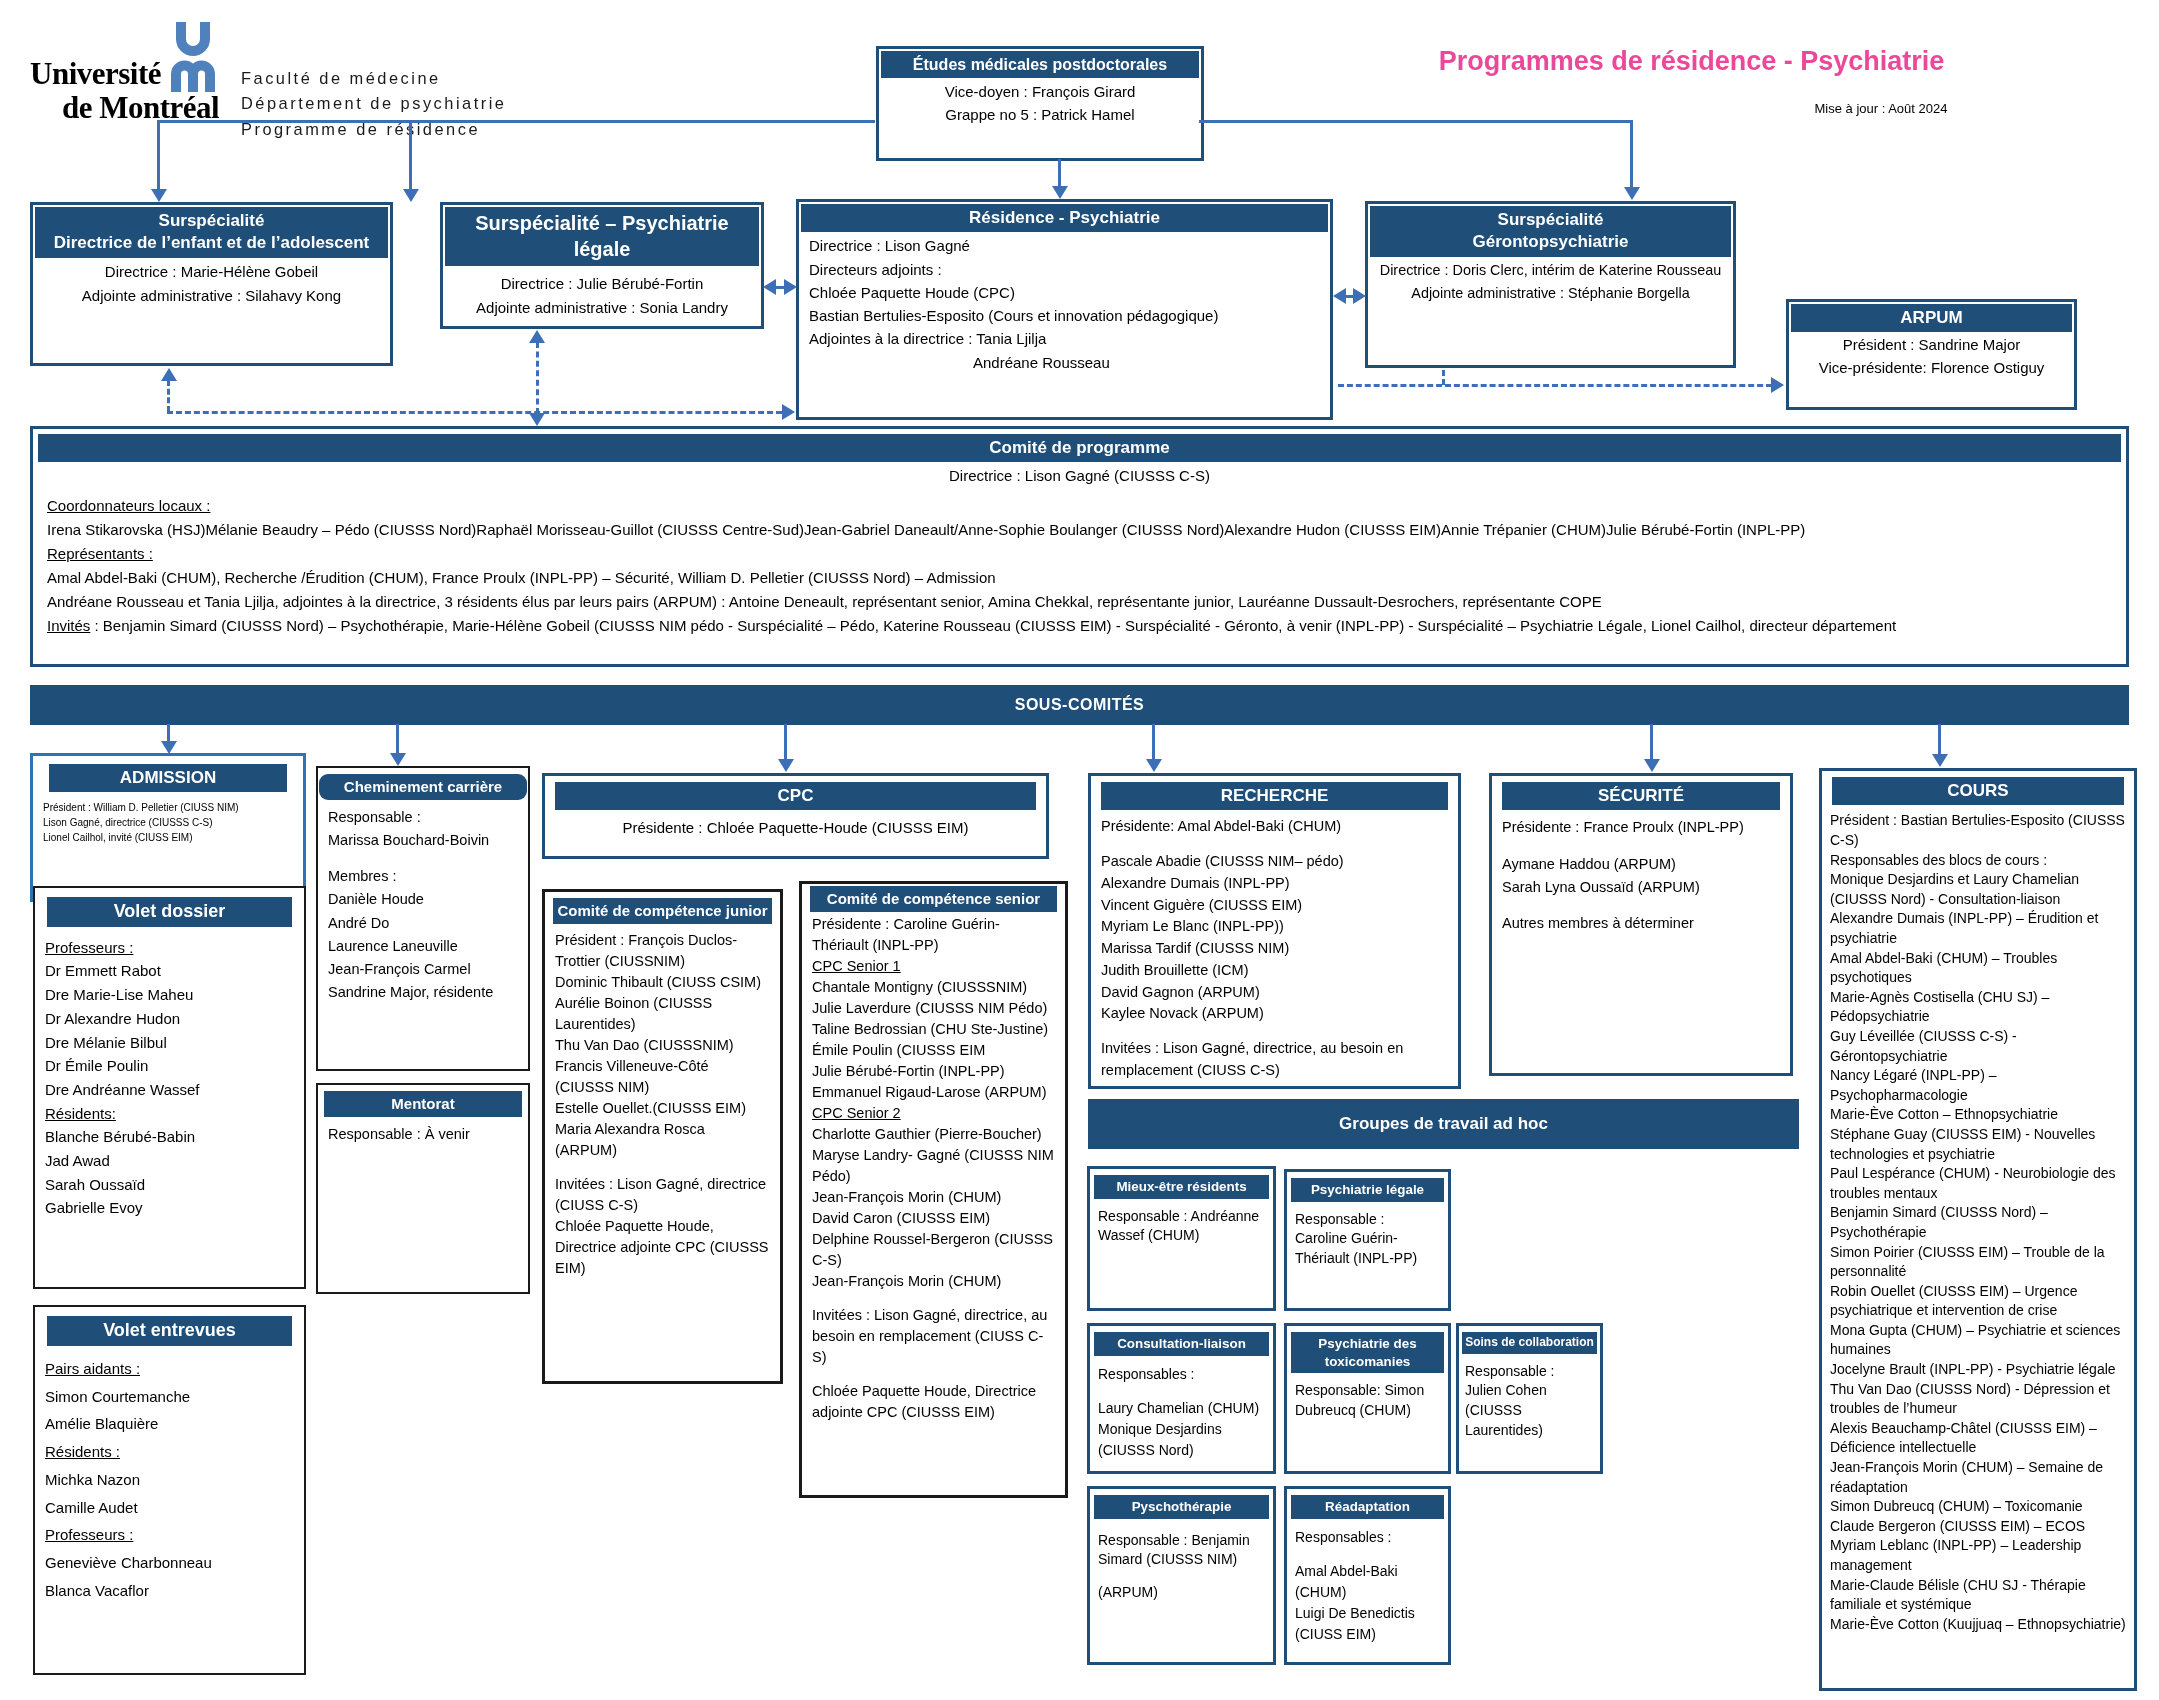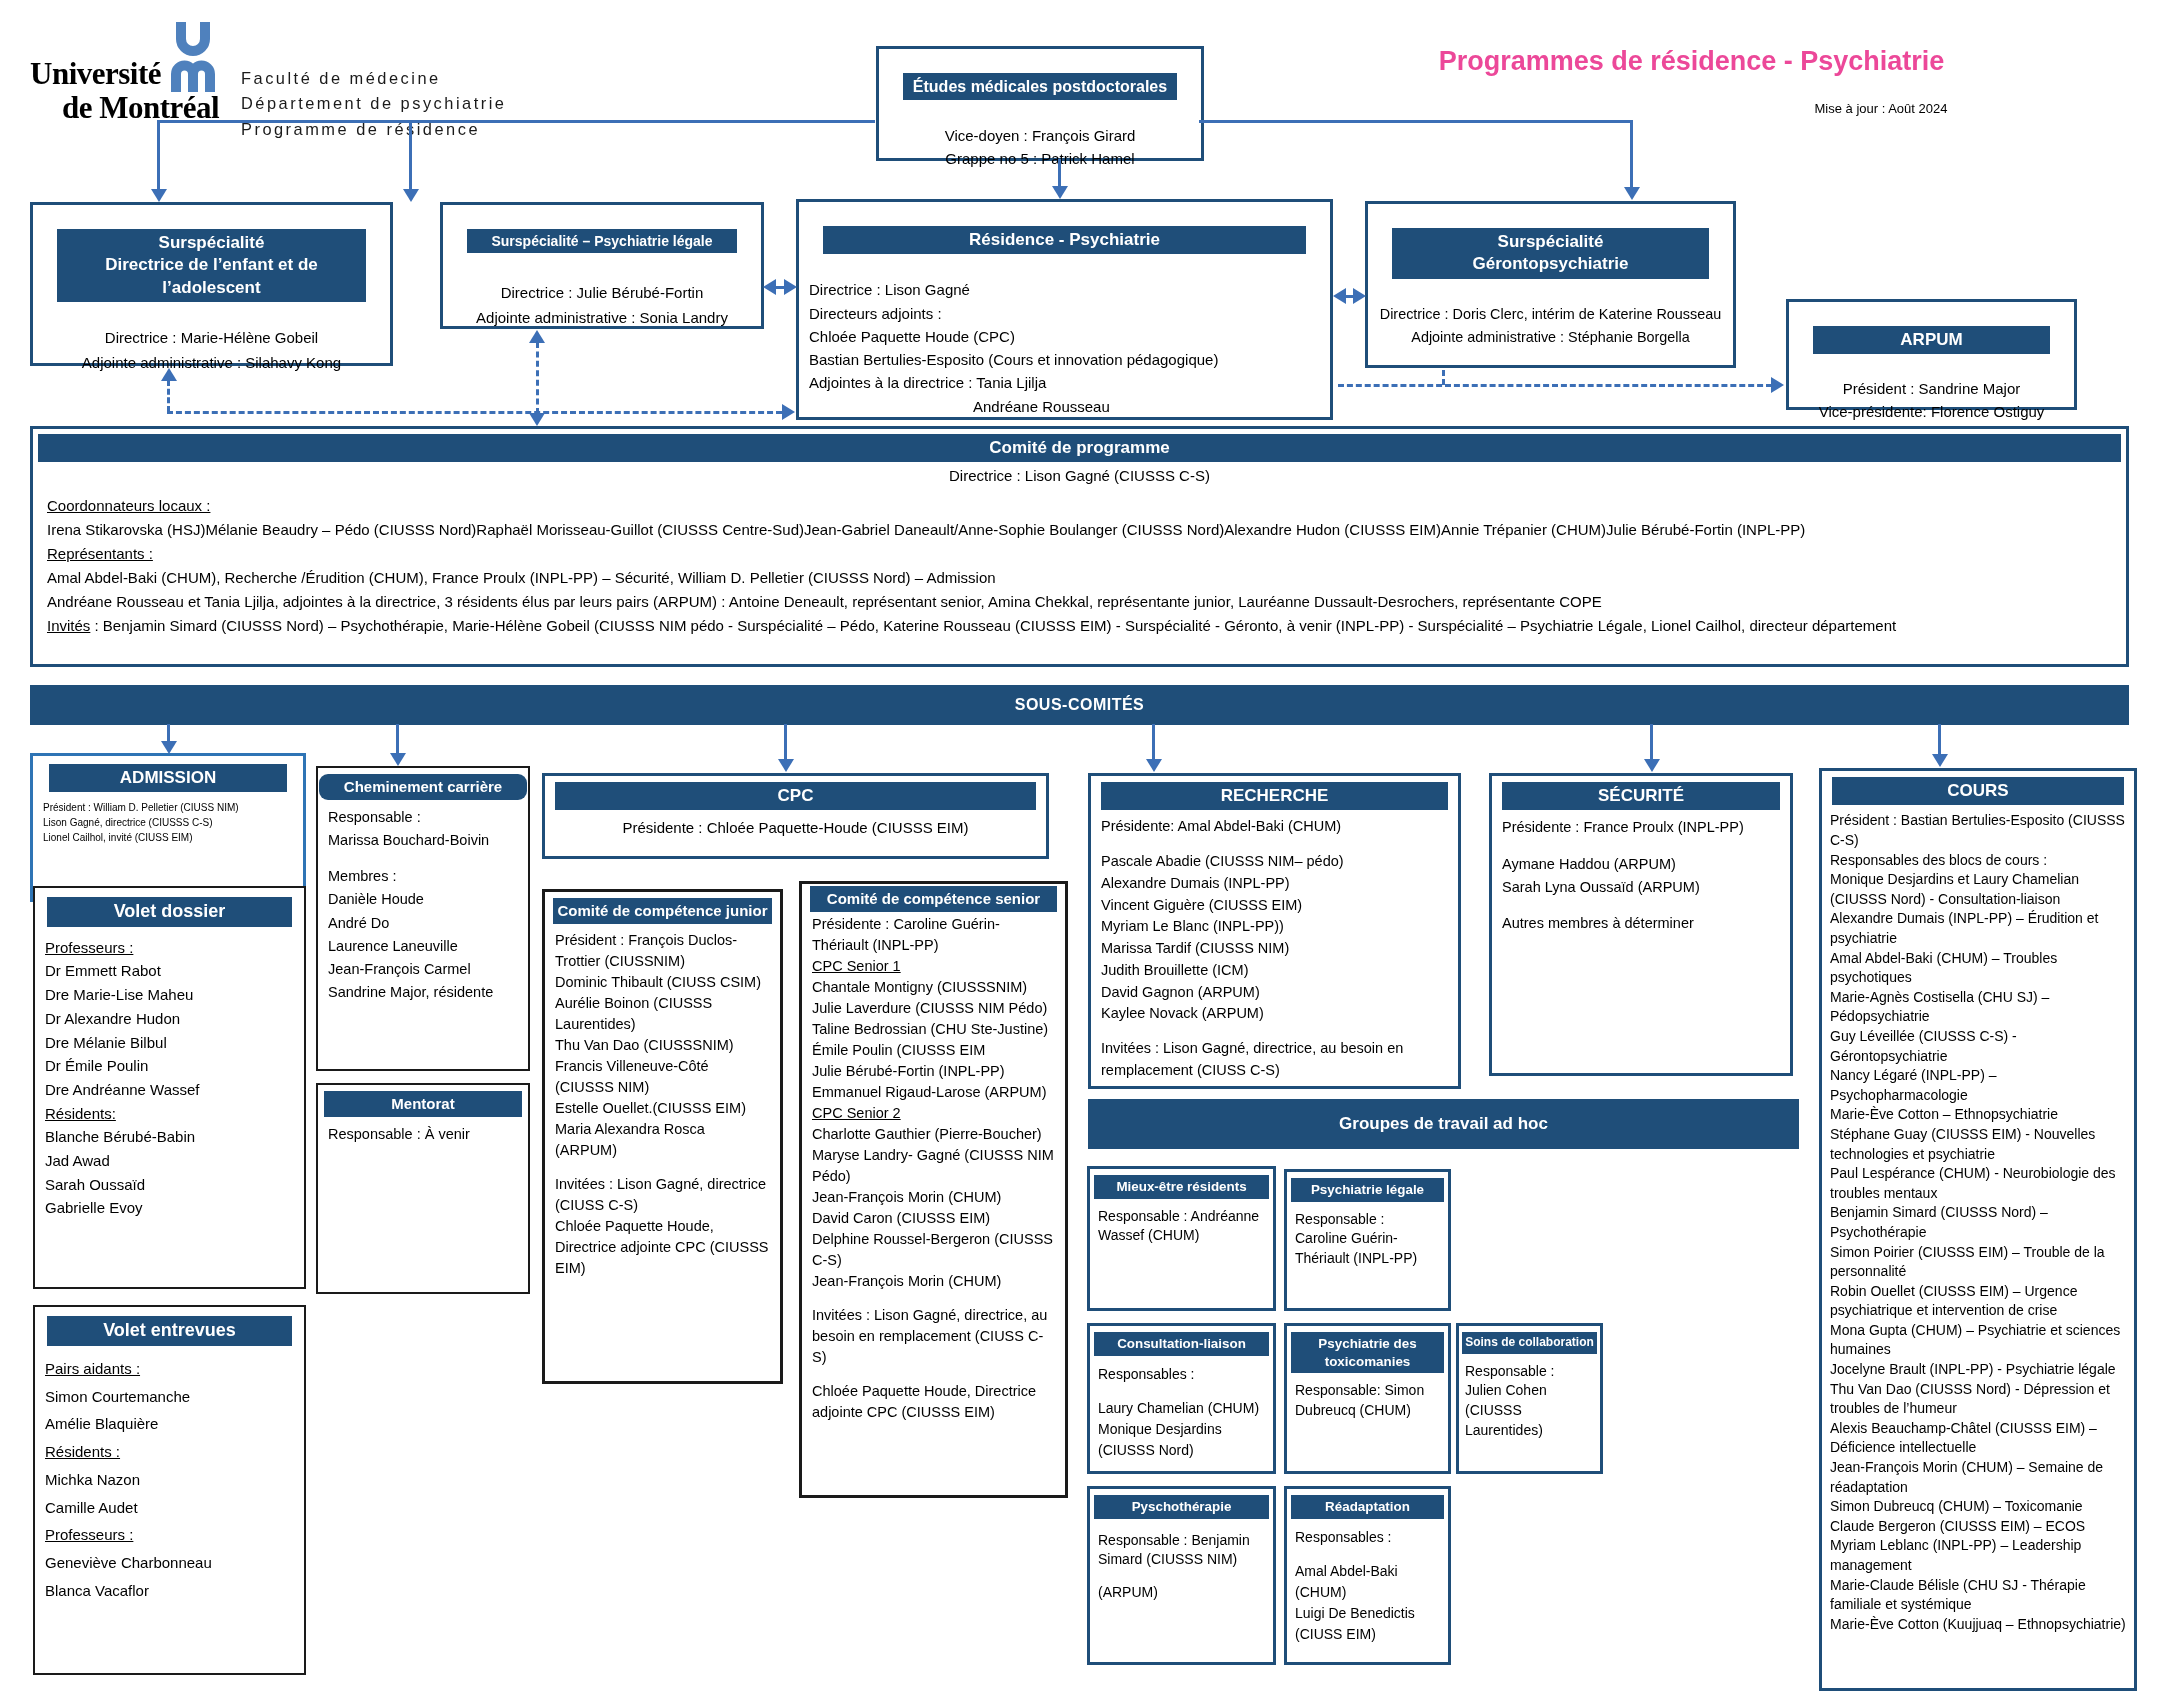--- a/index.html
+++ b/index.html
@@ -4,21 +4,21 @@
 <style>
   html,body{margin:0;padding:0;background:#fff;}
   .canvas{position:relative;width:2159px;height:1700px;background:#fff;overflow:hidden;
           font-family:"Liberation Sans",sans-serif;color:#000;}
   .abs{position:absolute;}
   
   .box{position:absolute;background:#fff;border:3px solid #1f4e79;box-sizing:border-box;}
   .box.bk{border:2px solid #1a1a1a;}
   .box.bk3{border:3px solid #1a1a1a;}
   .box.br{border-color:#2e74b5;}
-  .hdr{background:#1f4e79;color:#fff;font-weight:700;text-align:center;margin:24px;
+  .hdr{background:#1f4e79;color:#fff;font-weight:700;text-align:center;margin:2px;
        padding:3px 2px;font-size:17px;line-height:1.32;}
   .hdr.sm{font-size:15px;margin:6px;}
   .hdr.xs{font-size:13.4px;margin:6px 4px;}
   .content{padding:2px 10px 6px;font-size:15px;line-height:1.62;}
   .content.ctr{text-align:center;}
   .content.sm{font-size:14.5px;line-height:1.45;}
   .content.xs{font-size:14px;line-height:1.4;padding:2px 8px 6px;}
   .ln:empty{height:13px;}
   .u{text-decoration:underline;}
   .indent{margin-left:164px;}
@@ -83,21 +83,21 @@
       <div>Surspécialité</div>
       <div>Directrice de l’enfant et de l’adolescent</div>
     </div>
     <div class="content ctr" style="padding-top:0;">
         <div class="ln">Directrice : Marie-Hélène Gobeil</div>
         <div class="ln">Adjointe administrative : Silahavy Kong</div>
       </div>
   </div>
 
   <div class="box" style="left:440px;top:202px;width:324px;height:127px;">
-    <div class="hdr" style="font-size:14px;">Surspécialité – Psychiatrie légale</div>
+    <div class="hdr" style="font-size:20px;">Surspécialité – Psychiatrie légale</div>
     <div class="content ctr" style="padding-top:4px;">
         <div class="ln">Directrice : Julie Bérubé-Fortin</div>
         <div class="ln">Adjointe administrative : Sonia Landry</div>
       </div>
   </div>
 
   <div class="box" style="left:796px;top:199px;width:537px;height:221px;">
     <div class="hdr">Résidence - Psychiatrie</div>
     <div class="content" style="line-height:1.55;padding-top:0;">
         <div class="ln">Directrice : Lison Gagné</div>

